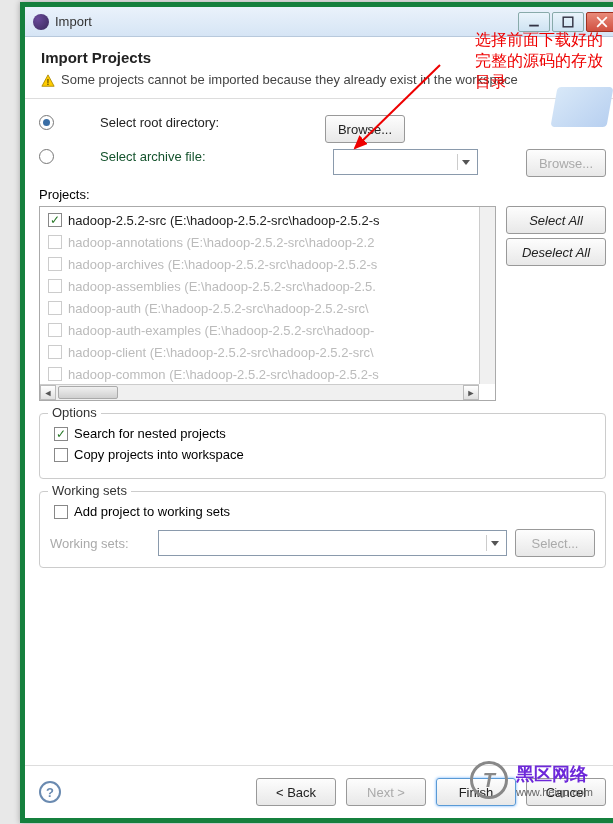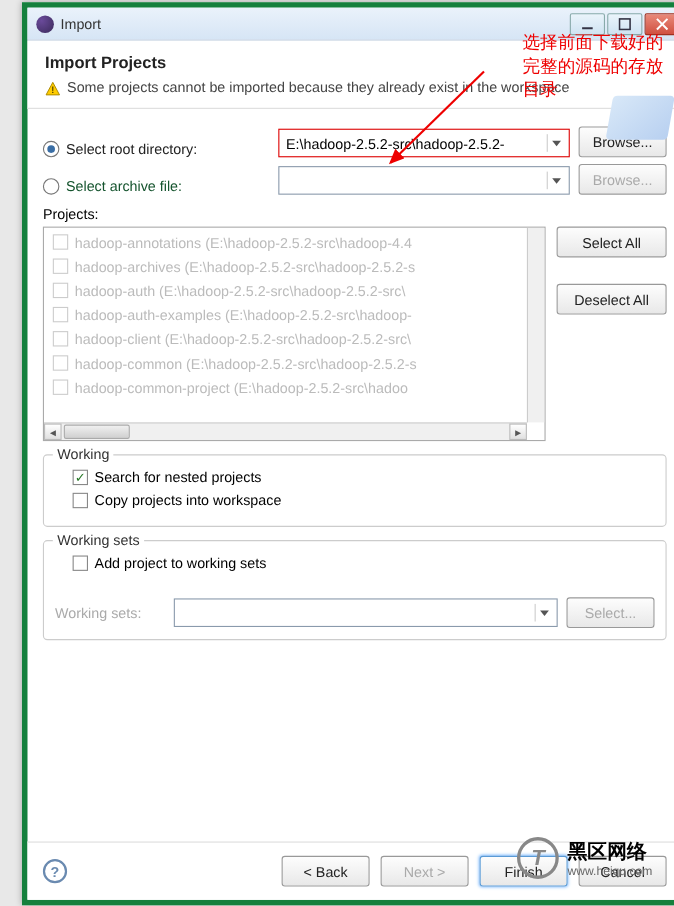--- a/index.html
+++ b/index.html
@@ -11,21 +11,21 @@
   .winbtns { display: flex; }
   .winbtn { width: 32px; height: 20px; margin-left: 2px; border: 1px solid #8aa; background: linear-gradient(#eaf4fb,#cfe3f2); border-radius: 2px; display: flex; align-items: center; justify-content: center; }
   .winbtn.close { background: linear-gradient(#e98a7a,#d05040); border-color: #a03020; color: #fff; }
   .winbtn svg { width: 12px; height: 12px; }
   .header { padding: 12px 16px 10px 16px; background: #fff; border-bottom: 1px solid #ddd; position: relative; }
   .header h2 { margin: 0 0 6px 0; font-size: 15px; font-weight: 600; color: #222; }
   .header .warnrow { display: flex; align-items: flex-start; gap: 6px; font-size: 13px; color: #444; }
   .header .warn-icon { width: 14px; height: 14px; flex-shrink: 0; margin-top: 2px; }
   .header .deco { position: absolute; right: 10px; top: 50px; width: 56px; height: 40px; background: linear-gradient(135deg,#d8e8f8,#b8d0f0); border-radius: 4px; transform: skewX(-10deg); }
   .body { padding: 10px 14px; }
-  .row { display: flex; align-items: flex-end; margin: 6px 0; }
+  .row { display: flex; align-items: flex-start; margin: 6px 0; gap: 40px; }
   .radio { width: 15px; height: 15px; border-radius: 50%; border: 1px solid #777; margin-right: 6px; position: relative; display: inline-block; }
   .radio.checked::after { content: ""; position: absolute; left: 3px; top: 3px; width: 7px; height: 7px; border-radius: 50%; background: #3a6ea5; }
   .rlabel { font-size: 13px; color: #222; width: 185px; }
   .rlabel.disabled { color: #14532d; }
   .combo { flex: 1; height: 26px; border: 1px solid #8a9aac; background: #fff; margin: 0 8px; display: flex; align-items: center; padding: 0 6px; font-size: 13px; position: relative; }
   .combo.highlight { border: 1px solid #d00; }
   .combo .arrow { position: absolute; right: 4px; top: 4px; width: 16px; height: 16px; border-left: 1px solid #ccc; display: flex; align-items: center; justify-content: center; }
   .combo .arrow::after { content: ""; border-left: 4px solid transparent; border-right: 4px solid transparent; border-top: 5px solid #555; }
   .btn { height: 28px; padding: 0 6px; border: 1px solid #999; background: linear-gradient(#fdfdfd,#e8e8e8); border-radius: 3px; font-size: 13px; color: #222; display: flex; align-items: center; justify-content: center; min-width: 80px; }
   .btn.disabled { color: #aaa; }
@@ -35,36 +35,36 @@
   .listinner { padding: 2px; }
   .litem { display: flex; align-items: center; height: 22px; font-size: 13px; color: #bbb; white-space: nowrap; }
   .litem.enabled { color: #222; }
   .chk { width: 14px; height: 14px; border: 1px solid #888; margin: 0 6px; background: #fff; display: flex; align-items: center; justify-content: center; }
   .chk.checked::after { content: "✓"; color: #2a7a2a; font-size: 12px; line-height: 1; }
   .chk.disabled { border-color: #ccc; }
   .hscroll { position: absolute; left: 0; bottom: 0; right: 16px; height: 16px; background: #f0f0f0; border-top: 1px solid #ccc; display:flex; align-items:center; }
   .hscroll .sbtn { width:16px;height:15px;border:1px solid #bbb;background:linear-gradient(#fff,#e0e0e0);display:flex;align-items:center;justify-content:center;font-size:9px;color:#555;}
   .hscroll .thumb { width:60px;height:13px;margin-left:2px;background:linear-gradient(#f0f0f0,#d0d0d0);border:1px solid #aaa;border-radius:2px;}
   .vscroll { position:absolute; right:0; top:0; bottom:16px; width:16px; background:#f0f0f0; border-left:1px solid #ccc; }
-  .sidebtns { display:flex; flex-direction:column; gap:24px; margin-left:10px; }
+  .sidebtns { display:flex; flex-direction:column; gap:4px; margin-left:10px;font-style:italic; }
   .sidebtns .btn { width:100px; }
   .groupbox { border:1px solid #ccc; border-radius:4px; margin-top:12px; padding:6px 10px 10px 10px; position:relative; }
   .groupbox .gblabel { position:absolute; top:-9px; left:8px; background:#fff; padding:0 4px; font-size:13px; color:#333; }
-  .optrow { display:flex; align-items:center; margin:6px 16px; font-size:13px; }
+  .optrow { display:flex; align-items:center; margin:6px 4px; font-size:13px; }
   .optrow .chk { margin-left:0; }
-  .wsrow { display:flex; align-items:center; margin-top:24px; }
+  .wsrow { display:flex; align-items:center; margin-top:10px; }
   .wsrow .wslabel { font-size:13px; color:#aaa; width:100px; }
   .footer { position:absolute; bottom:0; left:0; right:0; border-top:1px solid #ddd; padding:12px 14px; display:flex; align-items:center; gap:10px; background:#fff; }
   .footer .help { width:22px;height:22px;border:2px solid #6a8ab0;border-radius:50%;color:#6a8ab0;display:flex;align-items:center;justify-content:center;font-size:13px;font-weight:bold; }
   .footer .spacer { flex:1; }
   .annotation { position:absolute; right:10px; top:30px; color:#e00; font-size:16px; font-weight:500; text-align:left; line-height:1.3; z-index:10; pointer-events:none; }
   .arrow-svg { position:absolute; left:345px; top:60px; z-index:9; pointer-events:none; }
   .watermark { position:absolute; right:20px; bottom:25px; display:flex; align-items:center; gap:8px; z-index:20; pointer-events:none; }
   .watermark .logo { width:38px;height:38px;border-radius:50%;border:3px solid #888;display:flex;align-items:center;justify-content:center;font-size:20px;font-weight:bold;color:#888;font-style:italic; }
-  .watermark .wmtext { font-size:18px;font-weight:bold;color:#000000; }
+  .watermark .wmtext { font-size:18px;font-weight:bold;color:#6d28d9; }
   .watermark .wmurl { font-size:11px;color:#666;display:block; }
 </style>
 </head>
 <body>
 
 <div class="window">
   <div class="titlebar">
     <span class="eclipse-icon"></span>
     <span class="title">Import</span>
     <div class="winbtns">
@@ -96,47 +96,51 @@
         </svg>
       <span>Some projects cannot be imported because they already exist in the workspace</span>
     </div>
     <div class="deco"></div>
   </div>
 
   <div class="body">
     <div class="row">
       <span class="radio checked"></span>
       <span class="rlabel">Select root directory:</span>
-      <div class="combo highlight">
-        <span>E:\hadoop-2.5.2-src\hadoop-2.5.2-</span>
-        <span class="arrow"></span>
-      </div>
       <div class="btn">Browse...</div>
     </div>
     <div class="row">
       <span class="radio"></span>
       <span class="rlabel disabled">Select archive file:</span>
       <div class="combo">
         <span></span>
         <span class="arrow"></span>
       </div>
       <div class="btn disabled">Browse...</div>
     </div>
 
     <div class="label">Projects:</div>
     <div style="display:flex;">
       <div class="listbox" style="flex:1;">
         <div class="listinner" id="projlist">
-            <div class="litem">
-              <span class="chk disabled"></span>
-              <span>hadoop-annotations (E:\hadoop-2.5.2-src\hadoop-4.4</span>
+            <div class="litem enabled">
+              <span class="chk checked"></span>
+              <span>hadoop-2.5.2-src (E:\hadoop-2.5.2-src\hadoop-2.5.2-s</span>
+            </div>
+            <div class="litem">
+              <span class="chk disabled"></span>
+              <span>hadoop-annotations (E:\hadoop-2.5.2-src\hadoop-2.2</span>
             </div>
             <div class="litem">
               <span class="chk disabled"></span>
               <span>hadoop-archives (E:\hadoop-2.5.2-src\hadoop-2.5.2-s</span>
+            </div>
+            <div class="litem">
+              <span class="chk disabled"></span>
+              <span>hadoop-assemblies (E:\hadoop-2.5.2-src\hadoop-2.5.</span>
             </div>
             <div class="litem">
               <span class="chk disabled"></span>
               <span>hadoop-auth (E:\hadoop-2.5.2-src\hadoop-2.5.2-src\</span>
             </div>
             <div class="litem">
               <span class="chk disabled"></span>
               <span>hadoop-auth-examples (E:\hadoop-2.5.2-src\hadoop-</span>
             </div>
             <div class="litem">
@@ -160,21 +164,21 @@
             <div class="sbtn">►</div>
         </div>
       </div>
       <div class="sidebtns">
         <div class="btn">Select All</div>
         <div class="btn">Deselect All</div>
       </div>
     </div>
 
     <div class="groupbox">
-      <span class="gblabel">Working</span>
+      <span class="gblabel">Options</span>
       <div class="optrow">
           <span class="chk checked"></span>
           <span>Search for nested projects</span>
         </div>
       <div class="optrow">
           <span class="chk"></span>
           <span>Copy projects into workspace</span>
         </div>
     </div>
 

